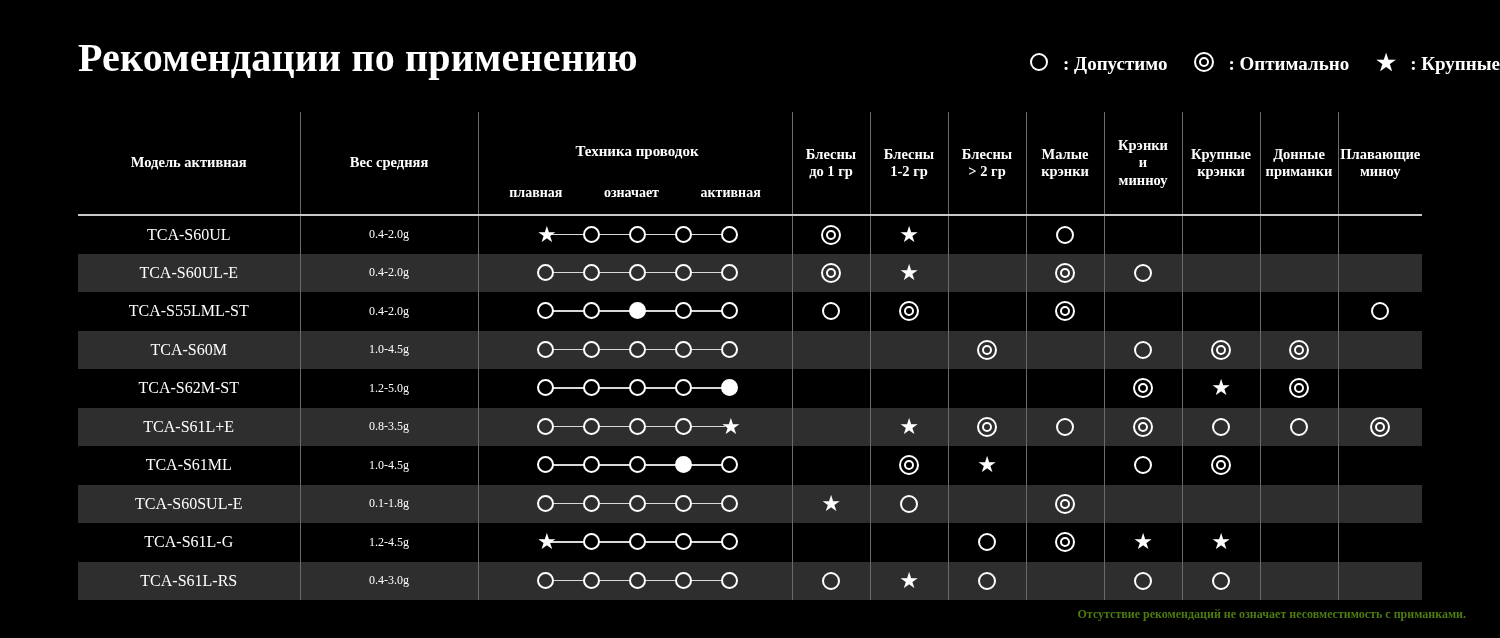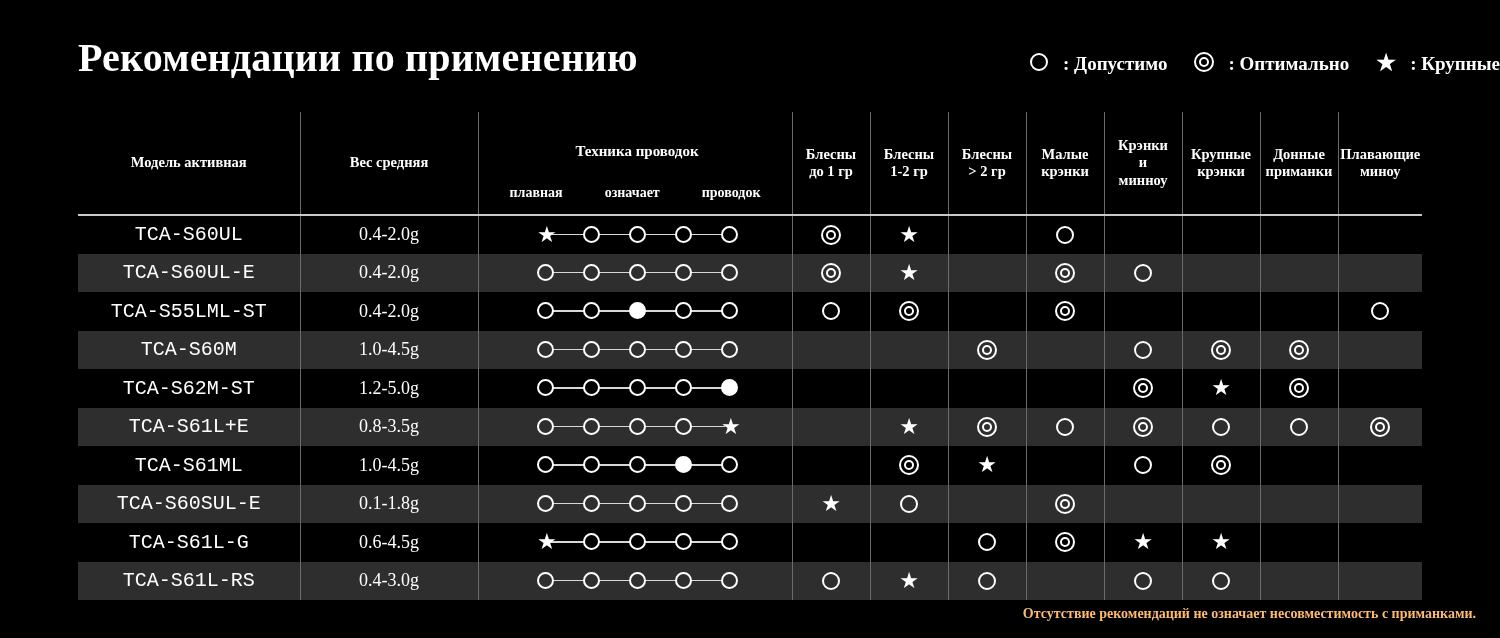--- a/index.html
+++ b/index.html
@@ -142,29 +142,29 @@
   table.rec tbody td.last {
     border-right: none;
   }
   table.rec tbody tr {
     height: 38.5px;
   }
   table.rec tbody tr.alt {
     background: #2e2e2e;
   }
   td.model {
-    font-family: Liberation Mono, monospace;
-    font-size: 20px;
+    font-family: Liberation Serif, serif;
+    font-size: 16px;
     text-align: left;
     padding-left: 34px;
     white-space: nowrap;
   }
   td.weight {
     font-family: "Liberation Serif", serif;
-    font-size: 18px;
+    font-size: 12px;
   }
 
   
   .tech-head {
     position: relative;
     height: 100%;
   }
   .tech-title {
     position: absolute;
     left: 4px;
@@ -228,26 +228,26 @@
   }
   .cellmark {
     display: flex;
     align-items: center;
     justify-content: center;
     height: 100%;
   }
 
   .footnote {
     position: absolute;
-    right: 68px;
+    right: 78px;
     bottom: 16px;
     font-family: "Liberation Serif", serif;
     font-weight: bold;
-    font-size: 14px;
-    color: #fdba74;
+    font-size: 12px;
+    color: #4d7c0f;
     white-space: nowrap;
   }
 </style>
 </head>
 <body>
 
 <div class="page">
 
   <div class="header">
     <div class="title">Рекомендации по применению</div>
@@ -284,21 +284,21 @@
     <thead>
       <tr>
         <th class="first">Модель активная</th>
         <th>Вес средняя</th>
         <th>
           <div class="tech-head">
             <div class="tech-title">Техника проводок</div>
             <div class="tech-subs">
               <span>плавная</span>
               <span>означает</span>
-              <span>проводок</span>
+              <span>активная</span>
             </div>
           </div>
         </th>
         <th><span style="white-space:pre-line">Блесны
 до 1 гр</span></th>
         <th><span style="white-space:pre-line">Блесны
 1-2 гр</span></th>
         <th><span style="white-space:pre-line">Блесны
 &gt; 2 гр</span></th>
         <th><span style="white-space:pre-line">Малые
@@ -678,21 +678,21 @@
           </td>
           <td>
             <div class="cellmark"></div>
           </td>
           <td class="last">
             <div class="cellmark"></div>
           </td>
         </tr>
         <tr>
           <td class="model first">TCA-S61L-G</td>
-          <td class="weight">0.6-4.5g</td>
+          <td class="weight">1.2-4.5g</td>
           <td>
             <div class="scale">
               <div class="line"></div>
               <div class="node star" style="left: 2px;">★</div>
               <div class="node" style="left: 48px;"></div>
               <div class="node" style="left: 94px;"></div>
               <div class="node" style="left: 140px;"></div>
               <div class="node" style="left: 186px;"></div>
             </div>
           </td>

